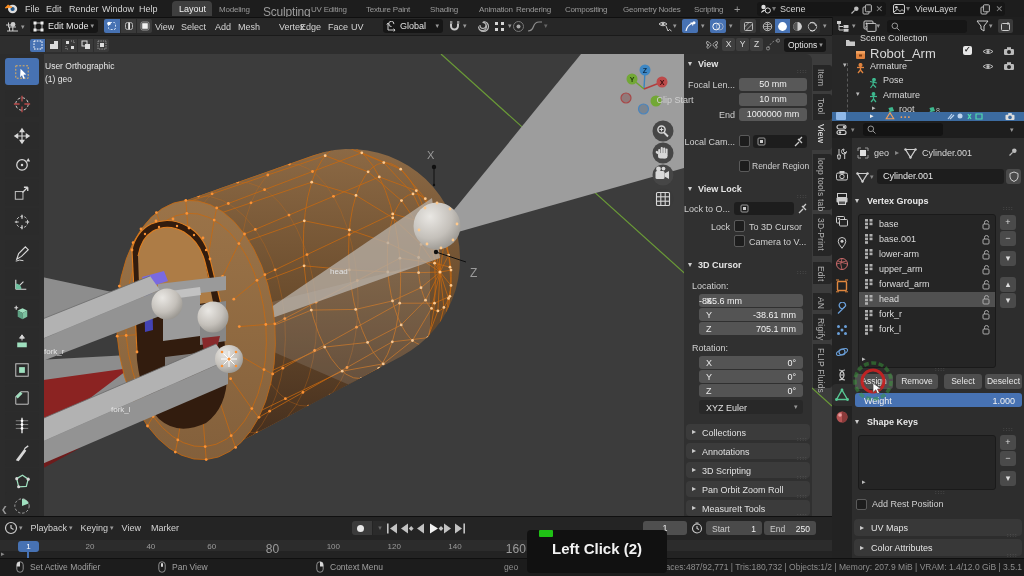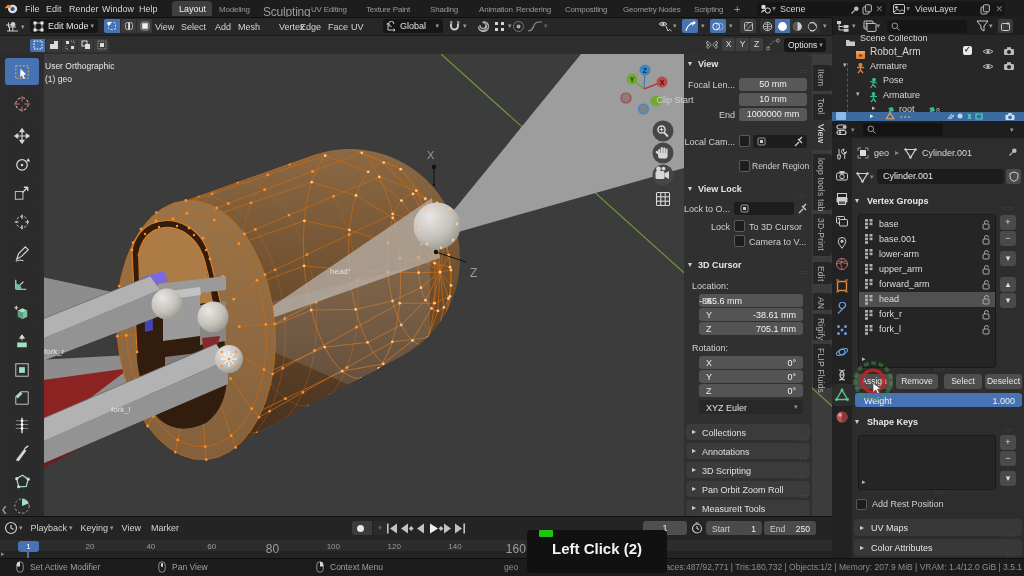--- a/index.html
+++ b/index.html
@@ -914,21 +914,21 @@
     <div class="abs" style="left:15px;top:28px;width:1px;height:60px;border-left:1px dashed #5a5a5a;"></div>
     <div class="abs" style="left:13px;top:-2.5px;"><svg width="11" height="9" viewBox="0 0 11 9">
         <path d="M1 2 h3 l1 1.4 h5 v4.6 h-9 Z" fill="#c8c8c8"></path>
       </svg></div>
     <div class="abs" style="left:28px;top:-2px;color:#d8d8d8;font-size:9px;">Scene Collection</div>
     <div class="abs" style="left:23px;top:10.5px;"><svg width="11" height="11" viewBox="0 0 11 11">
         <rect x="1" y="2" width="9" height="8" rx="1" fill="#e0833e"></rect>
         <rect x="1" y="2" width="9" height="2.6" fill="#f0a05e"></rect>
         <rect x="4" y="5.5" width="3" height="2" fill="#7a3c12"></rect>
       </svg></div>
-    <div class="abs" style="left:38px;top:11px;color:#d8d8d8;font-size:10px;">Robot_Arm</div>
+    <div class="abs" style="left:38px;top:11px;color:#d8d8d8;font-size:13px;">Robot_Arm</div>
     <div class="abs" style="left:131px;top:11px;width:9px;height:9px;background:#e8e8e8;border-radius:2px;"></div>
     <div class="abs" style="left:132px;top:9.5px;color:#222;font-size:8px;font-weight:bold;">✓</div>
     <svg class="abs" style="left:150px;top:12px" width="12" height="9" viewBox="0 0 12 9">
       <path d="M1 4.5 Q6 0.5 11 4.5 Q6 8.5 1 4.5" fill="none" stroke="#bbb"></path>
       <circle cx="6" cy="4.5" r="1.6" fill="#bbb"></circle>
     </svg>
     <svg class="abs" style="left:171px;top:11px" width="12" height="10" viewBox="0 0 12 10">
       <rect x="1" y="3" width="10" height="6" rx="1.2" fill="#bbb"></rect>
       <rect x="4" y="1.2" width="4" height="2.5" fill="#bbb"></rect>
       <circle cx="6" cy="6" r="2" fill="#272727"></circle>

